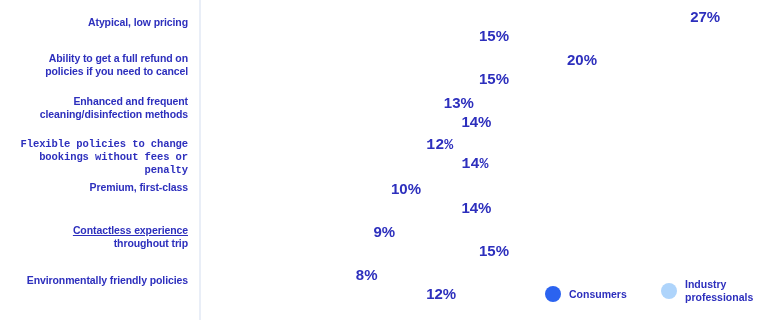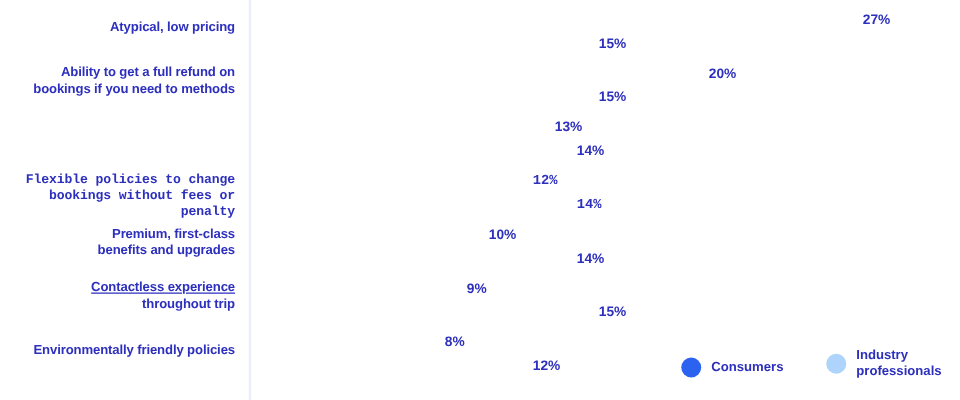--- a/index.html
+++ b/index.html
@@ -80,21 +80,21 @@
     border-radius: 0px;
   }
   .bar.consumers { background: #2b63f0; }
   .bar.industry  { background: #aed4fb; }
 
   .bar-value {
     position: absolute;
     top: 50%;
     transform: translateY(-50%);
     color: #2d2fbd;
-    font-size: 11px;
+    font-size: 15px;
     font-weight: bold;
     white-space: nowrap;
   }
 
   
   .legend {
     position: absolute;
     left: 545px;
     top: 278px;
     width: 215px;
@@ -141,32 +141,36 @@
             <span class="bar-value" style="left: 484.2px;">27%</span>
           </div>
           <div class="bar-wrap" style="top: 21px; width: 264px;">
             <div class="bar industry" style="background: rgb(174, 212, 251);"></div>
             <span class="bar-value" style="left: 273px;">15%</span>
           </div>
         </div>
         <div class="row" style="top: 48px;">
           <div class="cat-label" style="top: 4px;">
             <span class="l1" style="display: block;">Ability to get a full refund on</span>
-            <span class="l2">bookings if you need to methods</span>
+            <span class="l2">policies if you need to cancel</span>
           </div>
           <div class="bar-wrap" style="top: 2px; width: 352px;">
             <div class="bar consumers" style="background: rgb(43, 99, 240);"></div>
             <span class="bar-value" style="left: 361px;">20%</span>
           </div>
           <div class="bar-wrap" style="top: 21px; width: 264px;">
             <div class="bar industry" style="background: rgb(174, 212, 251);"></div>
             <span class="bar-value" style="left: 273px;">15%</span>
           </div>
         </div>
         <div class="row" style="top: 91px;">
+          <div class="cat-label" style="top: 4px;">
+            <span class="l1" style="display: block;">Enhanced and frequent</span>
+            <span class="l2">cleaning/disinfection methods</span>
+          </div>
           <div class="bar-wrap" style="top: 2px; width: 228.8px;">
             <div class="bar consumers" style="background: rgb(43, 99, 240);"></div>
             <span class="bar-value" style="left: 237.8px;">13%</span>
           </div>
           <div class="bar-wrap" style="top: 21px; width: 246.4px;">
             <div class="bar industry" style="background: rgb(174, 212, 251);"></div>
             <span class="bar-value" style="left: 255.4px;">14%</span>
           </div>
         </div>
         <div class="row" style="top: 134px; font-family: Liberation Mono, monospace;">
@@ -179,21 +183,20 @@
             <span class="bar-value" style="left: 220.2px;">12%</span>
           </div>
           <div class="bar-wrap" style="top: 21px; width: 246.4px;">
             <div class="bar industry" style="background: rgb(174, 212, 251);"></div>
             <span class="bar-value" style="left: 255.4px;">14%</span>
           </div>
         </div>
         <div class="row" style="top: 177px;">
           <div class="cat-label" style="top: 4px; text-align: right;">
             <span class="l1" style="display: block;">Premium, first-class</span>
-            <span class="l2">benefits and upgrades</span>
           </div>
           <div class="bar-wrap" style="top: 2px; width: 176px;">
             <div class="bar consumers" style="background: rgb(43, 99, 240);"></div>
             <span class="bar-value" style="left: 185px;">10%</span>
           </div>
           <div class="bar-wrap" style="top: 21px; width: 246.4px;">
             <div class="bar industry" style="background: rgb(174, 212, 251);"></div>
             <span class="bar-value" style="left: 255.4px;">14%</span>
           </div>
         </div>

